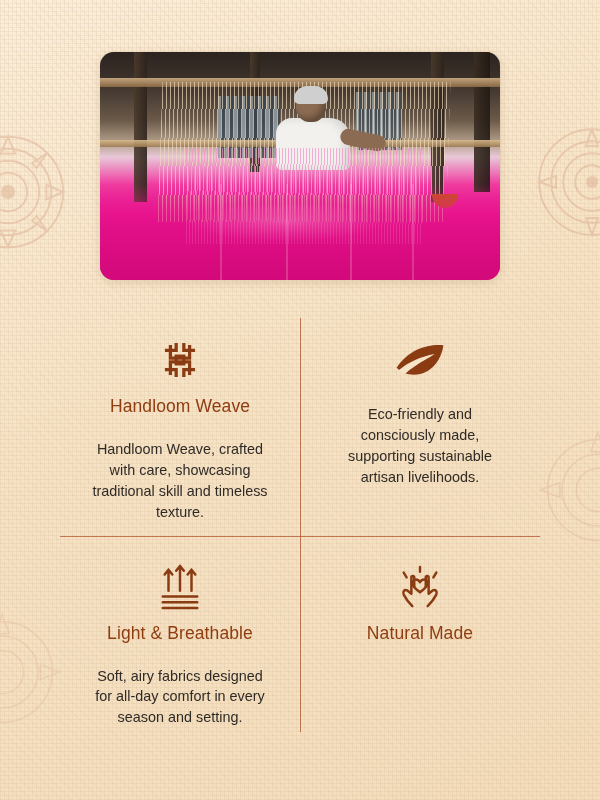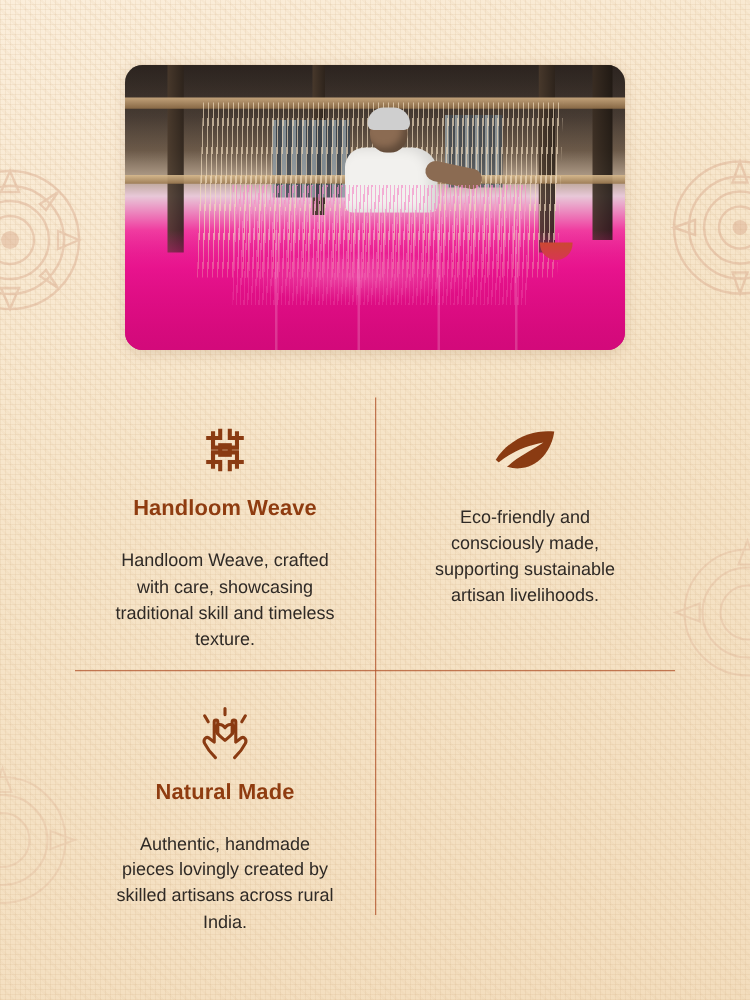--- a/index.html
+++ b/index.html
@@ -176,21 +176,21 @@
     height: 52px;
     display: flex;
     align-items: center;
     justify-content: center;
     color: #8a3b12;
     margin-bottom: 6px;
   }
   .cell h3 {
     margin: 4px 0 10px 0;
     font-size: 17.5px;
-    font-weight: bold;
+    font-weight: normal;
     color: #8f3c10;
     letter-spacing: 0.1px;
   }
   .cell p {
     margin: 12px;
     font-size: 14.4px;
     line-height: 1.45;
     color: #2f2a26;
     max-width: 228px;
   }
@@ -298,28 +298,39 @@
     <div class="cell c2">
       <div class="icon">
         <svg width="52" height="40" viewBox="0 0 60 42" fill="currentColor">
           <path d="M3 30c14-22 38-28 54-26-2 16-14 34-34 34-8 0-15-3-20-8z"></path>
           <path d="M5 33c12-10 26-16 42-19-12 8-24 13-34 23z" fill="#f6e4c8"></path>
         </svg>
       </div>
       <p>Eco-friendly and consciously made, supporting sustainable artisan livelihoods.</p>
     </div>
 
+    <div class="cell c3">
+      <div class="icon">
+        <svg width="46" height="50" viewBox="0 0 48 52" fill="none" stroke="currentColor" stroke-width="2.6" stroke-linecap="round">
+          <path d="M12 30V8M12 8l-4 5M12 8l4 5"></path>
+          <path d="M24 30V4M24 4l-4 5M24 4l4 5"></path>
+          <path d="M36 30V8M36 8l-4 5M36 8l4 5"></path>
+          <path d="M6 36h36M6 42h36M6 48h36"></path>
+        </svg>
+      </div>
+      <h3>Light &amp; Breathable</h3>
+      <p>Soft, airy fabrics designed for all-day comfort in every season and setting.</p>
+    </div>
 
     <div class="cell c4">
       <div class="icon">
         <svg width="50" height="46" viewBox="0 0 52 48" fill="none" stroke="currentColor" stroke-width="2.6" stroke-linecap="round" stroke-linejoin="round">
           <path d="M26 19c-2.5-4-8-3.5-8 1 0 3.5 5 7 8 9.5 3-2.5 8-6 8-9.5 0-4.5-5.5-5-8-1z"></path>
           <path d="M18 44c-4-4-7-8-9-12-1.5-3 1-6 3.5-4.5L17 31V14c0-2 3-2 3 0v10"></path>
           <path d="M34 44c4-4 7-8 9-12 1.5-3-1-6-3.5-4.5L35 31V14c0-2-3-2-3 0v10"></path>
           <path d="M12 14l-3-5M40 14l3-5M26 8V3"></path>
         </svg>
       </div>
       <h3>Natural Made</h3>
-      <p>Authentic, handmade pieces lovingly created by skilled artisans across rural India.</p>
     </div>
 
   </div>
 </div>
 
 </body></html>

